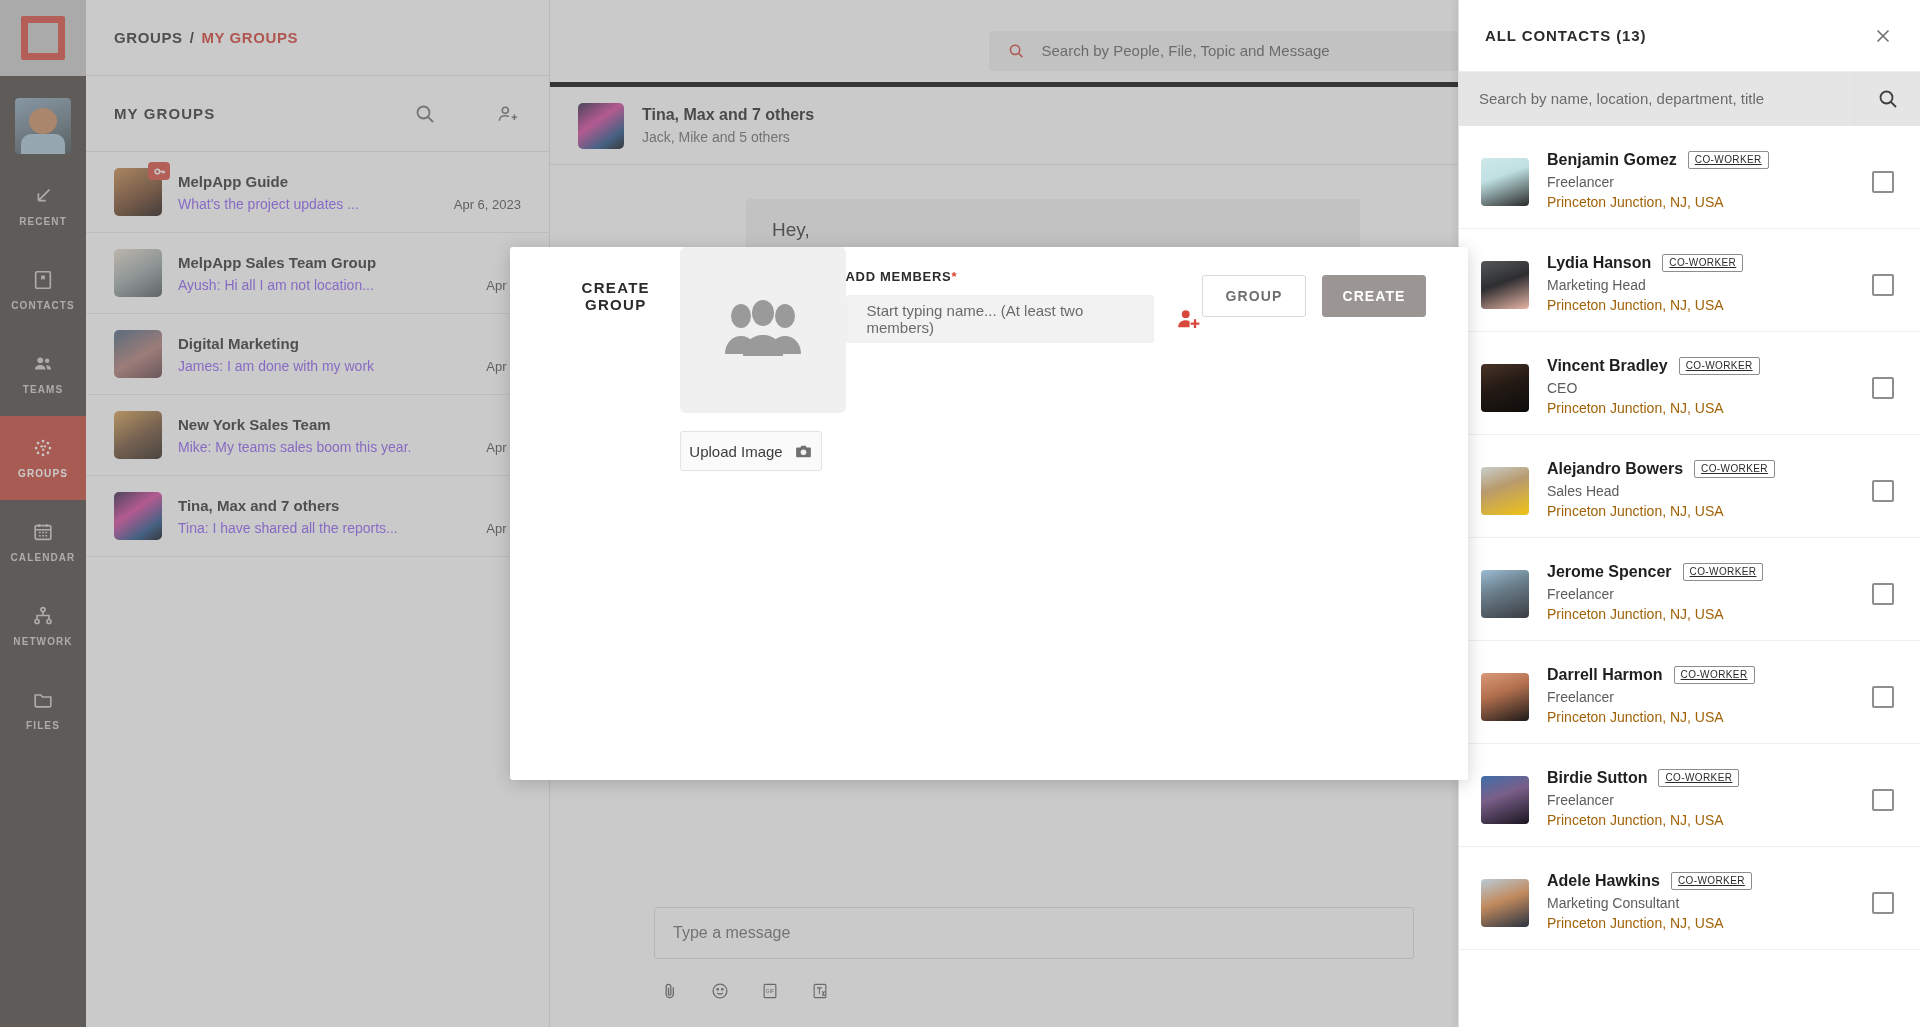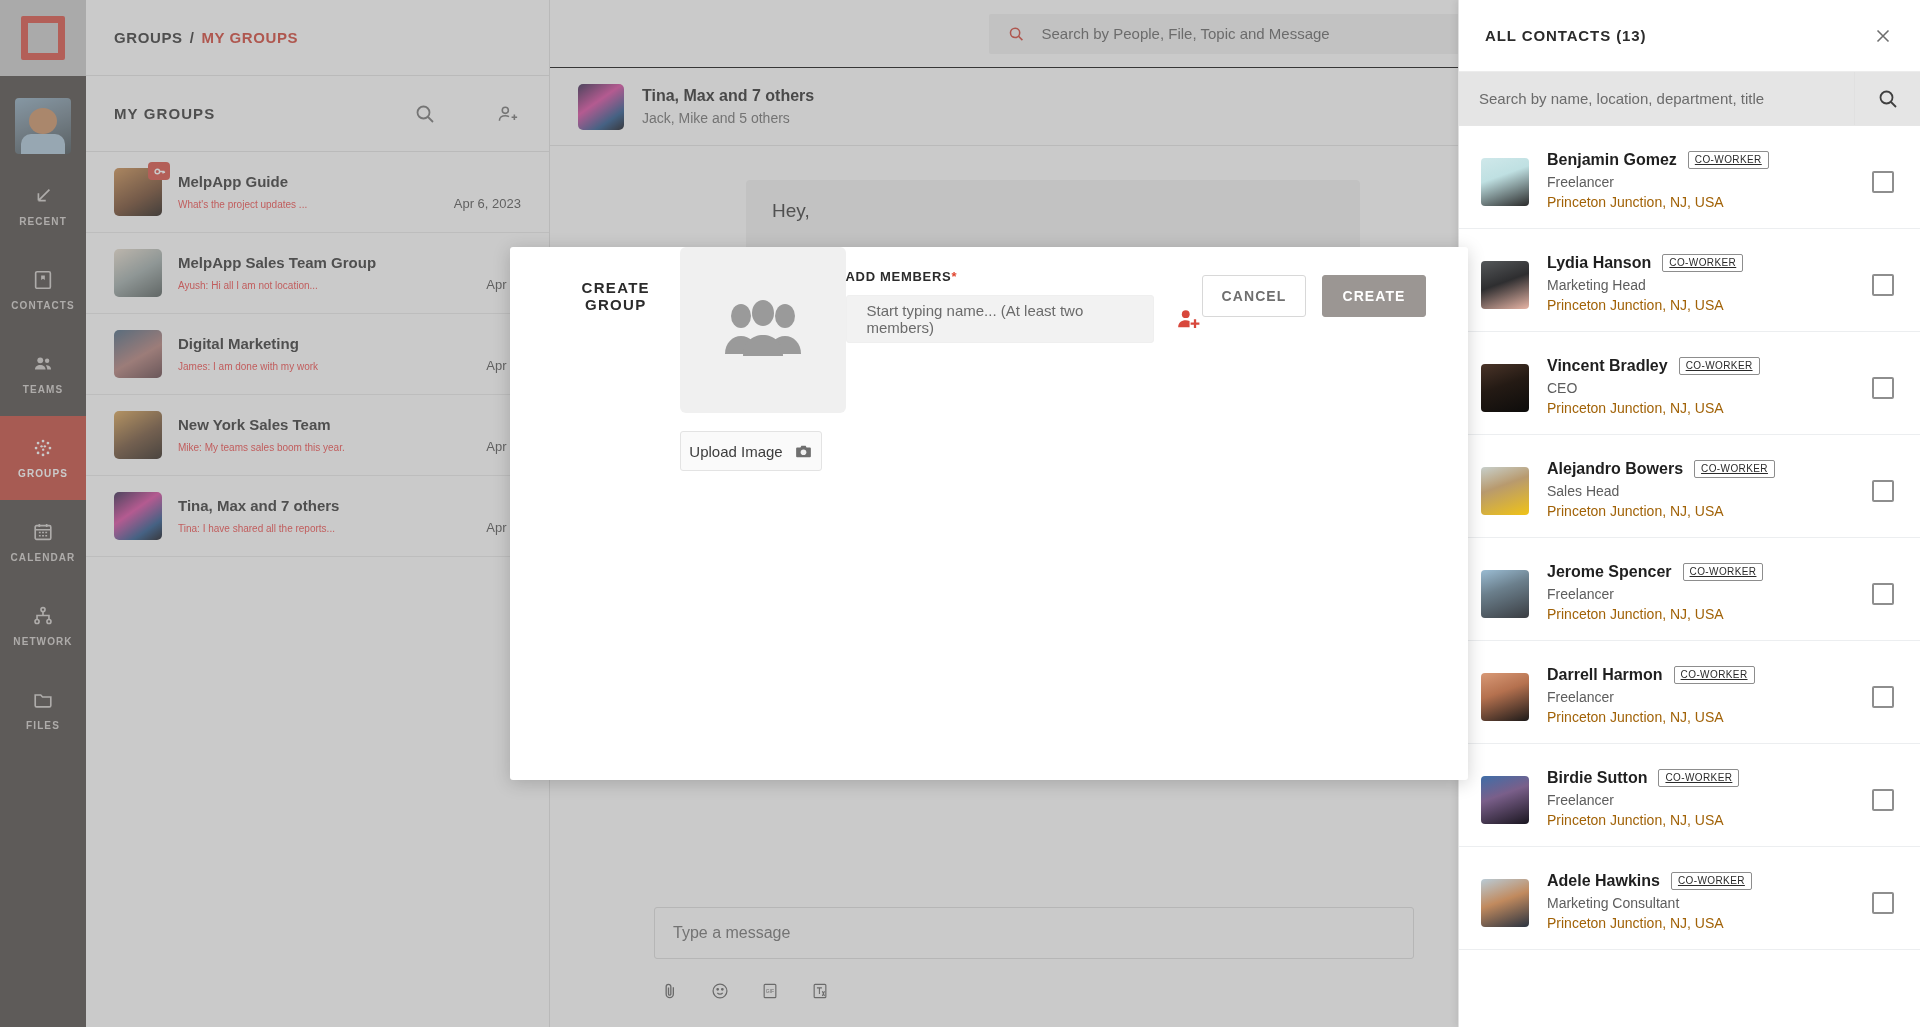--- a/index.html
+++ b/index.html
@@ -125,30 +125,30 @@
     width: 22px; height: 18px; border-radius: 4px;
     background: #d8483c; color: #fff;
     display:flex; align-items:center; justify-content:center;
   }
   .group-body { flex: 1; min-width: 0; }
   .group-name {
     font-size: 15px; font-weight: 700; color:#2b2b2b; margin-bottom: 6px;
   }
   .group-sub-row { display:flex; align-items:baseline; gap:10px; }
   .group-snippet {
-    font-size: 10px; color:#ef4444; white-space:nowrap; overflow:hidden;
+    font-size: 14px; color:#8b5cf6; white-space:nowrap; overflow:hidden;
     text-overflow:ellipsis; flex:1;
   }
   .group-date { font-size: 13px; color:#4b4b4b; white-space:nowrap; }
 
   
   .chat-col { flex: 1; display: flex; flex-direction: column; background:#fff; min-width:0; }
   .top-search-bar {
-    height: 68px; border-bottom: 1px solid #000000;
-    display:flex; align-items:center; justify-content:center;
+    height: 68px; border-bottom: 5px solid #000000;
+    display:flex; align-items:center; justify-content:center;margin-top:19px;
   }
   .search-pill {
     width: 492px; height: 40px; background:#f1f1f1;
     display:flex; align-items:center; gap:16px; padding: 0 18px;
     border-radius: 2px;
   }
   .search-pill .s-ico { color:#d0392b; }
   .search-pill input {
     border:0; background:transparent; outline:none;
     font-family: inherit; font-size: 15px; color:#4a4a4a; width:100%;
@@ -701,18 +701,18 @@
         </div>
         <svg class="add-person-ico" viewBox="0 0 24 24" fill="currentColor">
             <circle cx="9" cy="7.5" r="3.6"></circle>
             <path d="M2 19.5c0-4 3.1-6.3 7-6.3 1.3 0 2.5.25 3.5.7v5.6z"></path>
             <path d="M18.6 12.2v3h3v2.1h-3v3h-2.1v-3h-3v-2.1h3v-3z"></path>
           </svg>
       </div>
     </div>
 
     <div class="modal-actions">
-      <button class="btn btn-cancel">CANCEL</button>
+      <button class="btn btn-cancel">GROUP</button>
       <button class="btn btn-create">CREATE</button>
     </div>
   </div>
 
 </div>
 
 </body></html>

